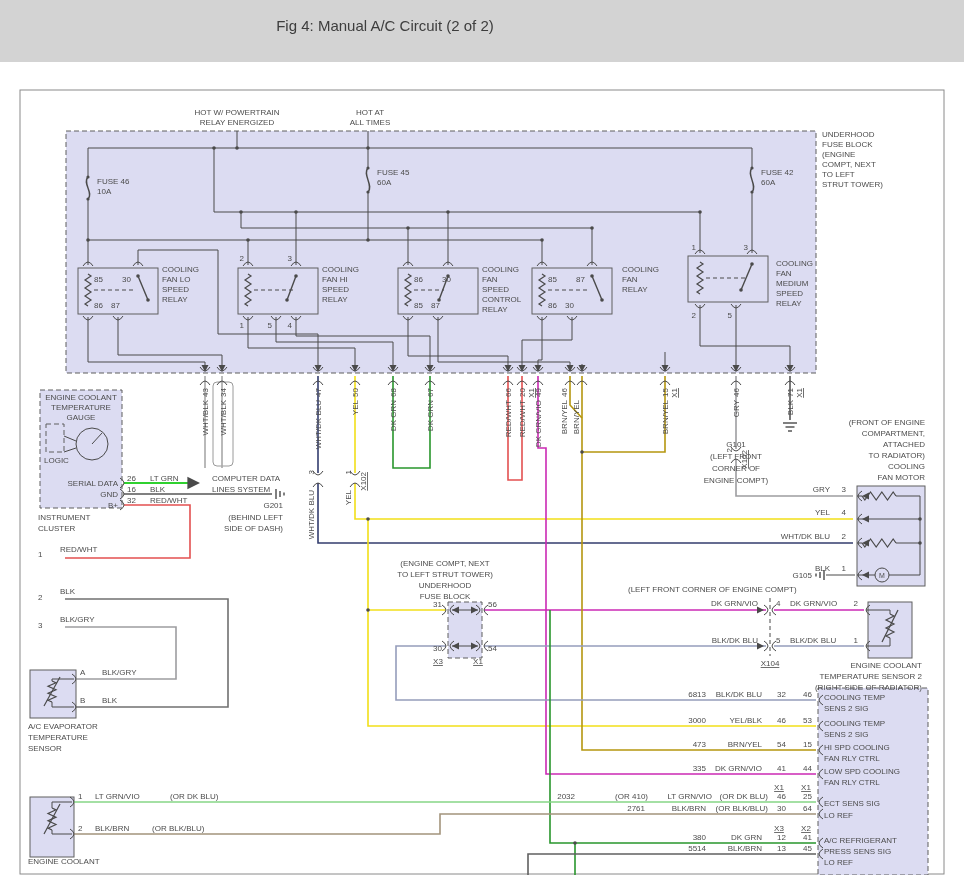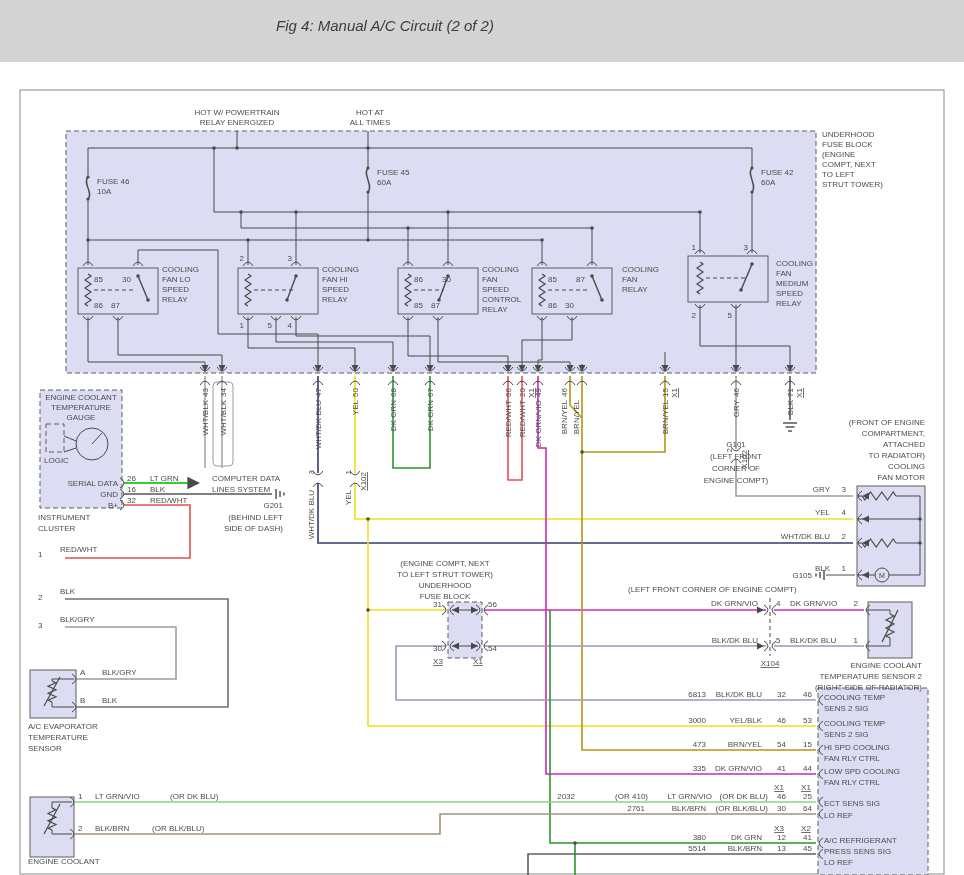--- a/index.html
+++ b/index.html
@@ -1,18 +1,18 @@
 <!DOCTYPE html>
 <html><head>
 <meta charset="utf-8">
 <style>
   html,body{margin:0;padding:0;background:#ffffff;}
   #stage{position:relative;width:964px;height:875px;background:#fff;overflow:hidden;
          font-family:"Liberation Sans",sans-serif;}
-  #topbar{position:absolute;left:0;top:0;width:964px;height:62px;background:#d3d3d3;font-style:italic;}
+  #topbar{position:absolute;left:0;top:0;width:964px;height:62px;background:#d3d3d3;}
   #title{position:absolute;left:0;top:17px;width:770px;text-align:center;
          font-size:15px;color:#3d3d3d;}
   #diag{position:absolute;left:0;top:0;}
   text{font-family:"Liberation Sans",sans-serif;}
 </style>
 </head>
 <body>
 <div id="stage">
   <div id="topbar">
     <div id="title">Fig 4: Manual A/C Circuit (2 of 2)</div>

